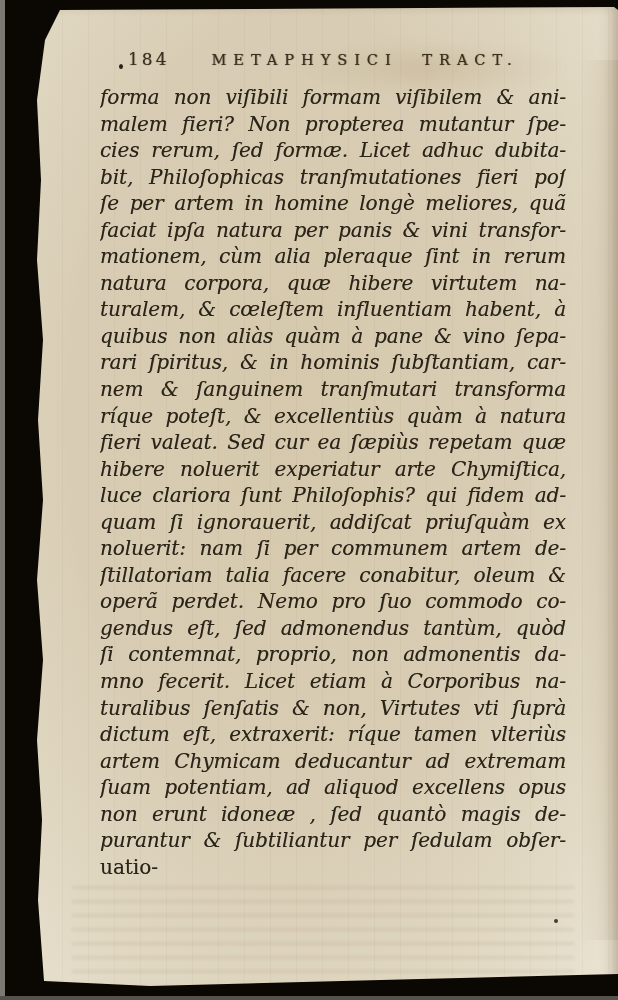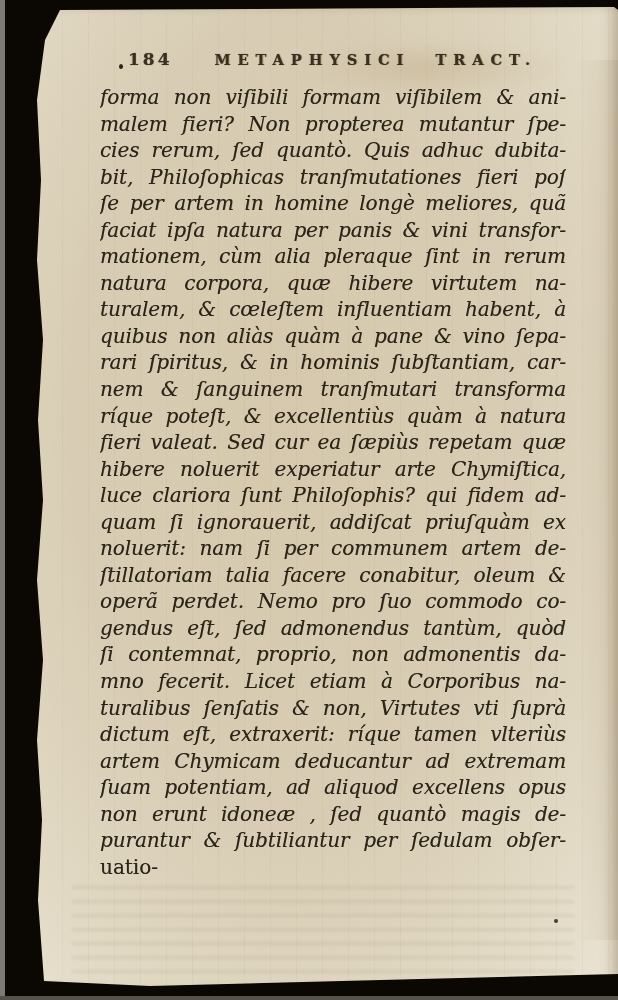--- a/index.html
+++ b/index.html
@@ -51,26 +51,26 @@
     background:repeating-linear-gradient(180deg, rgba(125,105,72,.13) 0 3px, rgba(125,105,72,0) 3px 14px);
     filter:blur(1.5px);
     opacity:.8;
   }
   .header-row{
     position:absolute;top:49px;left:128px;right:54px;
     display:flex;align-items:baseline;
     color:#39301f;
   }
   .page-number{
-    font-size:17px;letter-spacing:3px;font-weight:700;
+    font-size:17px;letter-spacing:3px;font-weight:400;
     text-shadow:0 0 1px rgba(55,42,25,.6);
   }
   .running-title{
     margin-left:42px;
-    font-size:14.5px;font-weight:700;
+    font-size:14.5px;font-weight:400;
     letter-spacing:7px;word-spacing:13px;
     text-shadow:0 0 1px rgba(55,42,25,.55), 1px 0 0 rgba(55,42,25,.25);
     white-space:nowrap;
   }
   .body-text{
     position:absolute;top:84px;left:100px;width:466px;
     color:#2a2318;
     font-size:20px;
     font-style:italic;
   }
@@ -106,21 +106,21 @@
   <div class="ink-speck speck-b"></div>
 
   <div class="header-row">
     <span class="page-number">184</span>
     <span class="running-title">METAPHYSICI TRACT.</span>
   </div>
 
   <div class="body-text">
       <div class="text-line">forma non viſibili formam viſibilem &amp; ani-</div>
       <div class="text-line">malem fieri? Non propterea mutantur ſpe-</div>
-      <div class="text-line">cies rerum, ſed quantò. Quis adhuc dubita-</div>
+      <div class="text-line">cies rerum, ſed formæ. Licet adhuc dubita-</div>
       <div class="text-line">bit, Philoſophicas tranſmutationes fieri poſ</div>
       <div class="text-line">ſe per artem in homine longè meliores, quã</div>
       <div class="text-line">faciat ipſa natura per panis &amp; vini transfor-</div>
       <div class="text-line">mationem, cùm alia pleraque ſint in rerum</div>
       <div class="text-line">natura corpora, quæ hibere virtutem na-</div>
       <div class="text-line">turalem, &amp; cœleſtem influentiam habent, à</div>
       <div class="text-line">quibus non aliàs quàm à pane &amp; vino ſepa-</div>
       <div class="text-line">rari ſpiritus, &amp; in hominis ſubſtantiam, car-</div>
       <div class="text-line">nem &amp; ſanguinem tranſmutari transforma</div>
       <div class="text-line">ríque poteſt, &amp; excellentiùs quàm à natura</div>

